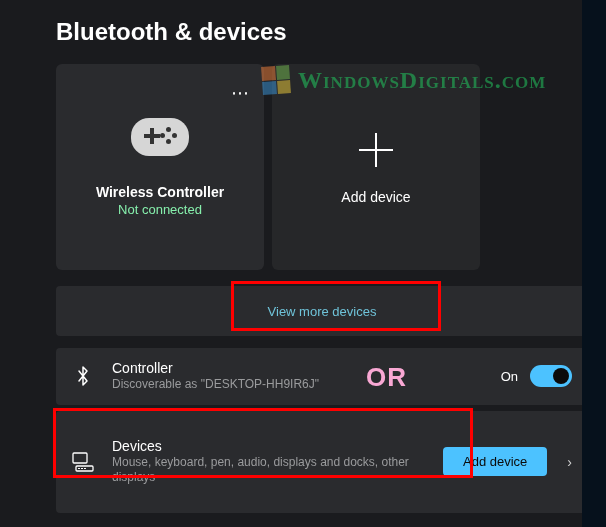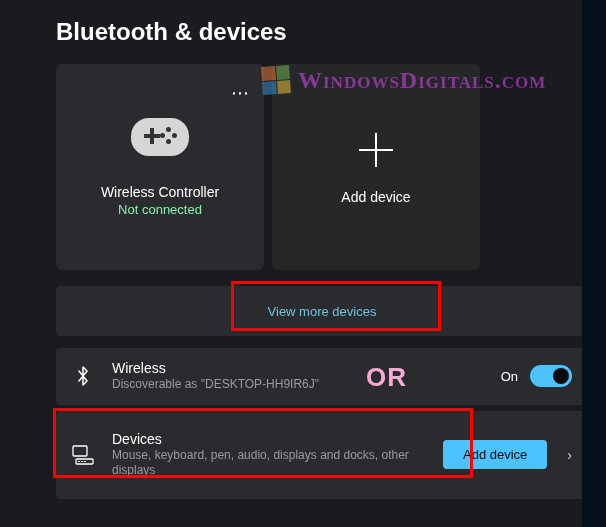--- a/index.html
+++ b/index.html
@@ -96,21 +96,21 @@
     height: 5px;
     background: #333;
     border-radius: 50%;
   }
   .controller-icon .btns .b1 { top: 0; left: 6px; }
   .controller-icon .btns .b2 { top: 6px; left: 0; }
   .controller-icon .btns .b3 { top: 6px; left: 12px; }
   .controller-icon .btns .b4 { top: 12px; left: 6px; }
   .card-title {
     font-size: 14px;
-    font-weight: 400;
+    font-weight: 700;
     color: #fff;
   }
   .card-sub {
     font-size: 13px;
     color: #86efac;
     margin-top: 2px;
   }
   .plus-icon svg { display:block; }
   .plus-icon { margin-bottom: 18px; }
   .add-label { font-size: 14px; color: #fff; }
@@ -184,21 +184,21 @@
     font-size: 26px;
     letter-spacing: 1px;
     font-family: Arial, sans-serif;
   }
 
   .devices-row {
     background: #2a2b2e;
     border-radius: 4px;
     display: flex;
     align-items: center;
-    padding: 20px 16px;
+    padding: 27px 16px;
     position: relative;
   }
   .add-btn {
     background: #4cc2ff;
     color: #0b0b0b;
     font-size: 13px;
     border-radius: 4px;
     padding: 7px 20px;
     cursor: pointer;
     margin-left: 12px;
@@ -233,21 +233,21 @@
   }
   .watermark .logo span:nth-child(1){background:#e27a3b;}
   .watermark .logo span:nth-child(2){background:#6fb04f;}
   .watermark .logo span:nth-child(3){background:#3a8fce;}
   .watermark .logo span:nth-child(4){background:#e2c23b;}
   .watermark .txt {
     font-family: Georgia, serif;
     font-variant: small-caps;
     letter-spacing: 1px;
     font-size: 24px;
-    color: #d946ef;
+    color: #22c55e;
     font-weight: 600;
   }
   .right-margin {
     position: absolute;
     right: 0;
     top: 0;
     width: 24px;
     height: 527px;
     background: #06111c;
   }
@@ -296,21 +296,21 @@
     <div class="highlight-box hb1"></div>
   </div>
 
   <div class="setting-row">
     <div class="setting-icon">
       <svg width="16" height="22" viewBox="0 0 16 22">
         <path d="M4 6 L12 16 L8 20 L8 2 L12 6 L4 16" fill="none" stroke="#ffffff" stroke-width="1.5" stroke-linejoin="round" stroke-linecap="round"></path>
       </svg>
     </div>
     <div class="setting-text">
-      <div class="setting-title">Wireless</div>
+      <div class="setting-title">Controller</div>
       <div class="setting-sub">Discoverable as "DESKTOP-HH9IR6J"</div>
     </div>
     <div class="toggle-wrap">
       <div class="toggle-label">On</div>
       <div class="toggle">
         <div class="knob"></div>
       </div>
     </div>
     <div class="or-text" style="left:310px; top:14px;">OR</div>
   </div>

